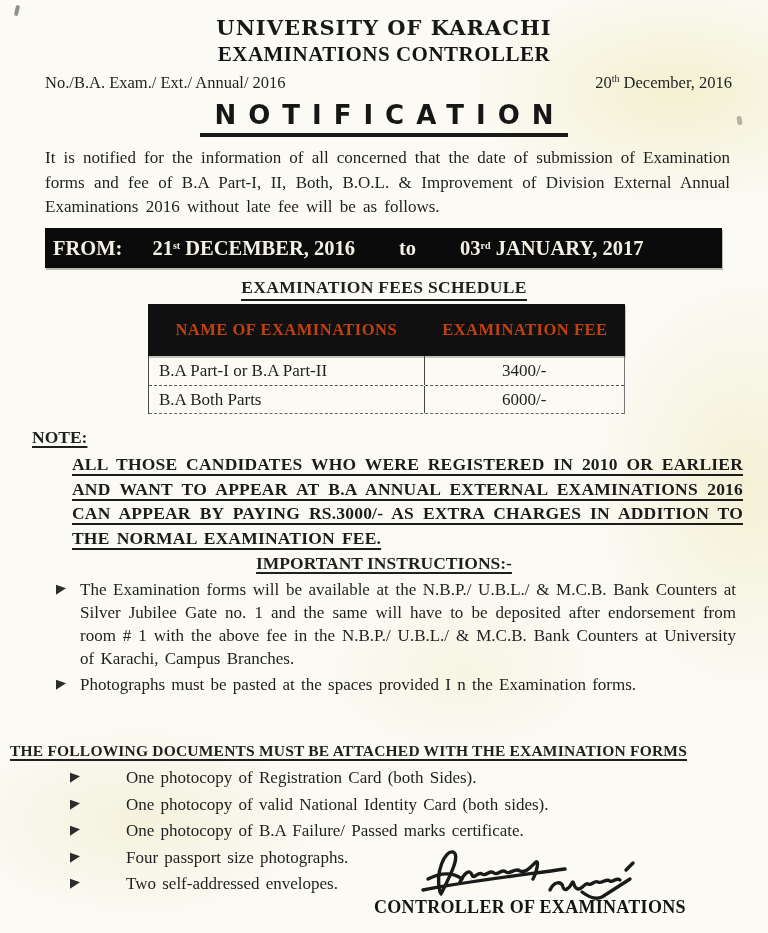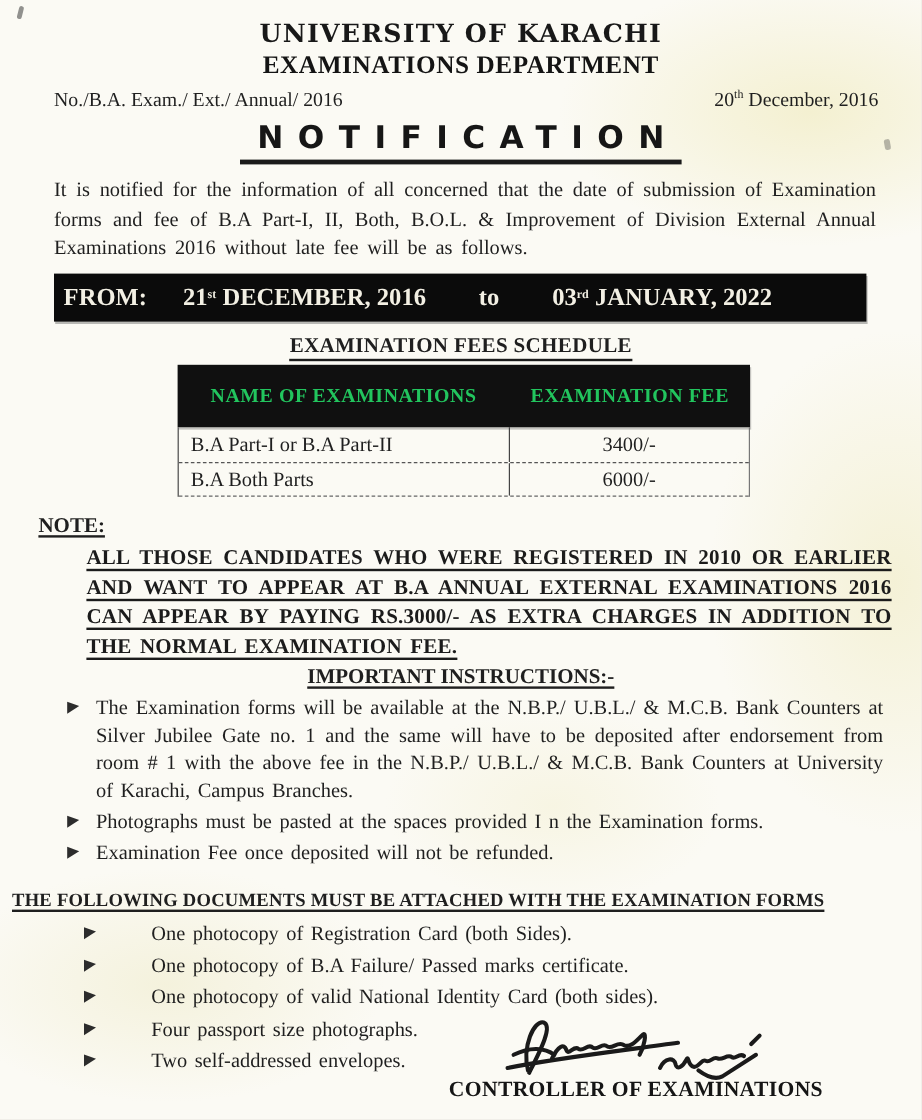--- a/index.html
+++ b/index.html
@@ -71,21 +71,21 @@
 
   .fees-title-wrap { top: 277px; left: 0; right: 0; text-align: center; }
   .fees-title {
     display: inline-block; font-weight: bold; font-size: 17.5px;
     border-bottom: 2.5px solid #1c1c1c; padding-bottom: 1px; letter-spacing: .3px;
   }
 
   .fees-table { top: 304px; left: 148px; width: 477px; }
   .fees-head {
     display: flex; align-items: center; height: 52px;
-    background: #101010; color: #22c55e;
+    background: #101010; color: #c2410c;
     font-weight: bold; font-size: 16.5px; letter-spacing: .5px;
     box-shadow: 1px 2px 0 rgba(70,70,70,.3);
   }
   .fees-head .c1 { width: 58%; text-align: center; }
   .fees-head .c2 { width: 42%; text-align: center; }
   .fees-body { border-left: 1.5px solid #4a4a4a; border-right: 1px solid #777; }
   .fees-row { display: flex; height: 29px; font-size: 17px; }
   .fees-row + .fees-row { border-top: 1.5px dashed #555; }
   .fees-row:last-child { border-bottom: 1.5px dashed #666; }
   .fees-row .c1 {
@@ -142,38 +142,38 @@
 </style>
 </head>
 <body>
 
 <div class="paper">
 
   <div class="abs artifact a1"></div>
   <div class="abs artifact a2"></div>
 
   <div class="abs univ">UNIVERSITY OF KARACHI</div>
-  <div class="abs dept">EXAMINATIONS DEPARTMENT</div>
+  <div class="abs dept">EXAMINATIONS CONTROLLER</div>
 
   <div class="abs ref-row">
     <span>No./B.A. Exam./ Ext./ Annual/ 2016</span>
     <span><span>20</span><span class="sup">th</span><span> December, 2016</span></span>
   </div>
 
   <div class="abs notif-wrap">
     <span class="notif">NOTIFICATION</span>
   </div>
 
   <div class="abs intro">It is notified for the information of all concerned that the date of submission of Examination forms and fee of B.A Part-I, II, Both, B.O.L. &amp; Improvement of Division External Annual Examinations 2016 without late fee will be as follows.</div>
 
   <div class="abs banner">
     <span class="g1">FROM:</span>
     <span class="g2"><span>21</span><span class="sup">st</span><span> DECEMBER, 2016</span></span>
     <span class="g2">to</span>
-    <span><span>03</span><span class="sup">rd</span><span> JANUARY, 2022</span></span>
+    <span><span>03</span><span class="sup">rd</span><span> JANUARY, 2017</span></span>
   </div>
 
   <div class="abs fees-title-wrap">
     <span class="fees-title">EXAMINATION FEES SCHEDULE</span>
   </div>
 
   <div class="abs fees-table">
     <div class="fees-head">
       <span class="c1">NAME OF EXAMINATIONS</span>
       <span class="c2">EXAMINATION FEE</span>
@@ -203,50 +203,44 @@
           <i class="tri"></i>
         </span>
       <span class="li-text">The Examination forms will be available at the N.B.P./ U.B.L./ &amp; M.C.B. Bank Counters at Silver Jubilee Gate no. 1 and the same will have to be deposited after endorsement from room # 1 with the above fee in the N.B.P./ U.B.L./ &amp; M.C.B. Bank Counters at University of Karachi, Campus Branches.</span>
     </li>
     <li>
       <span class="arrow">
           <i class="tri"></i>
         </span>
       <span class="li-text">Photographs must be pasted at the spaces provided I n the Examination forms.</span>
     </li>
-    <li>
-      <span class="arrow">
-          <i class="tri"></i>
-        </span>
-      <span class="li-text">Examination Fee once deposited will not be refunded.</span>
-    </li>
   </ul>
 
   <div class="abs docs-title-wrap">
     <span class="docs-title">THE FOLLOWING DOCUMENTS MUST BE ATTACHED WITH THE EXAMINATION FORMS</span>
   </div>
 
   <ul class="abs plain docs-list">
     <li>
       <span class="arrow">
           <i class="tri"></i>
         </span>
       <span class="li-text">One photocopy of Registration Card (both Sides).</span>
     </li>
     <li>
       <span class="arrow">
           <i class="tri"></i>
         </span>
+      <span class="li-text">One photocopy of valid National Identity Card (both sides).</span>
+    </li>
+    <li>
+      <span class="arrow">
+          <i class="tri"></i>
+        </span>
       <span class="li-text">One photocopy of B.A Failure/ Passed marks certificate.</span>
-    </li>
-    <li>
-      <span class="arrow">
-          <i class="tri"></i>
-        </span>
-      <span class="li-text">One photocopy of valid National Identity Card (both sides).</span>
     </li>
     <li>
       <span class="arrow">
           <i class="tri"></i>
         </span>
       <span class="li-text">Four passport size photographs.</span>
     </li>
     <li>
       <span class="arrow">
           <i class="tri"></i>

